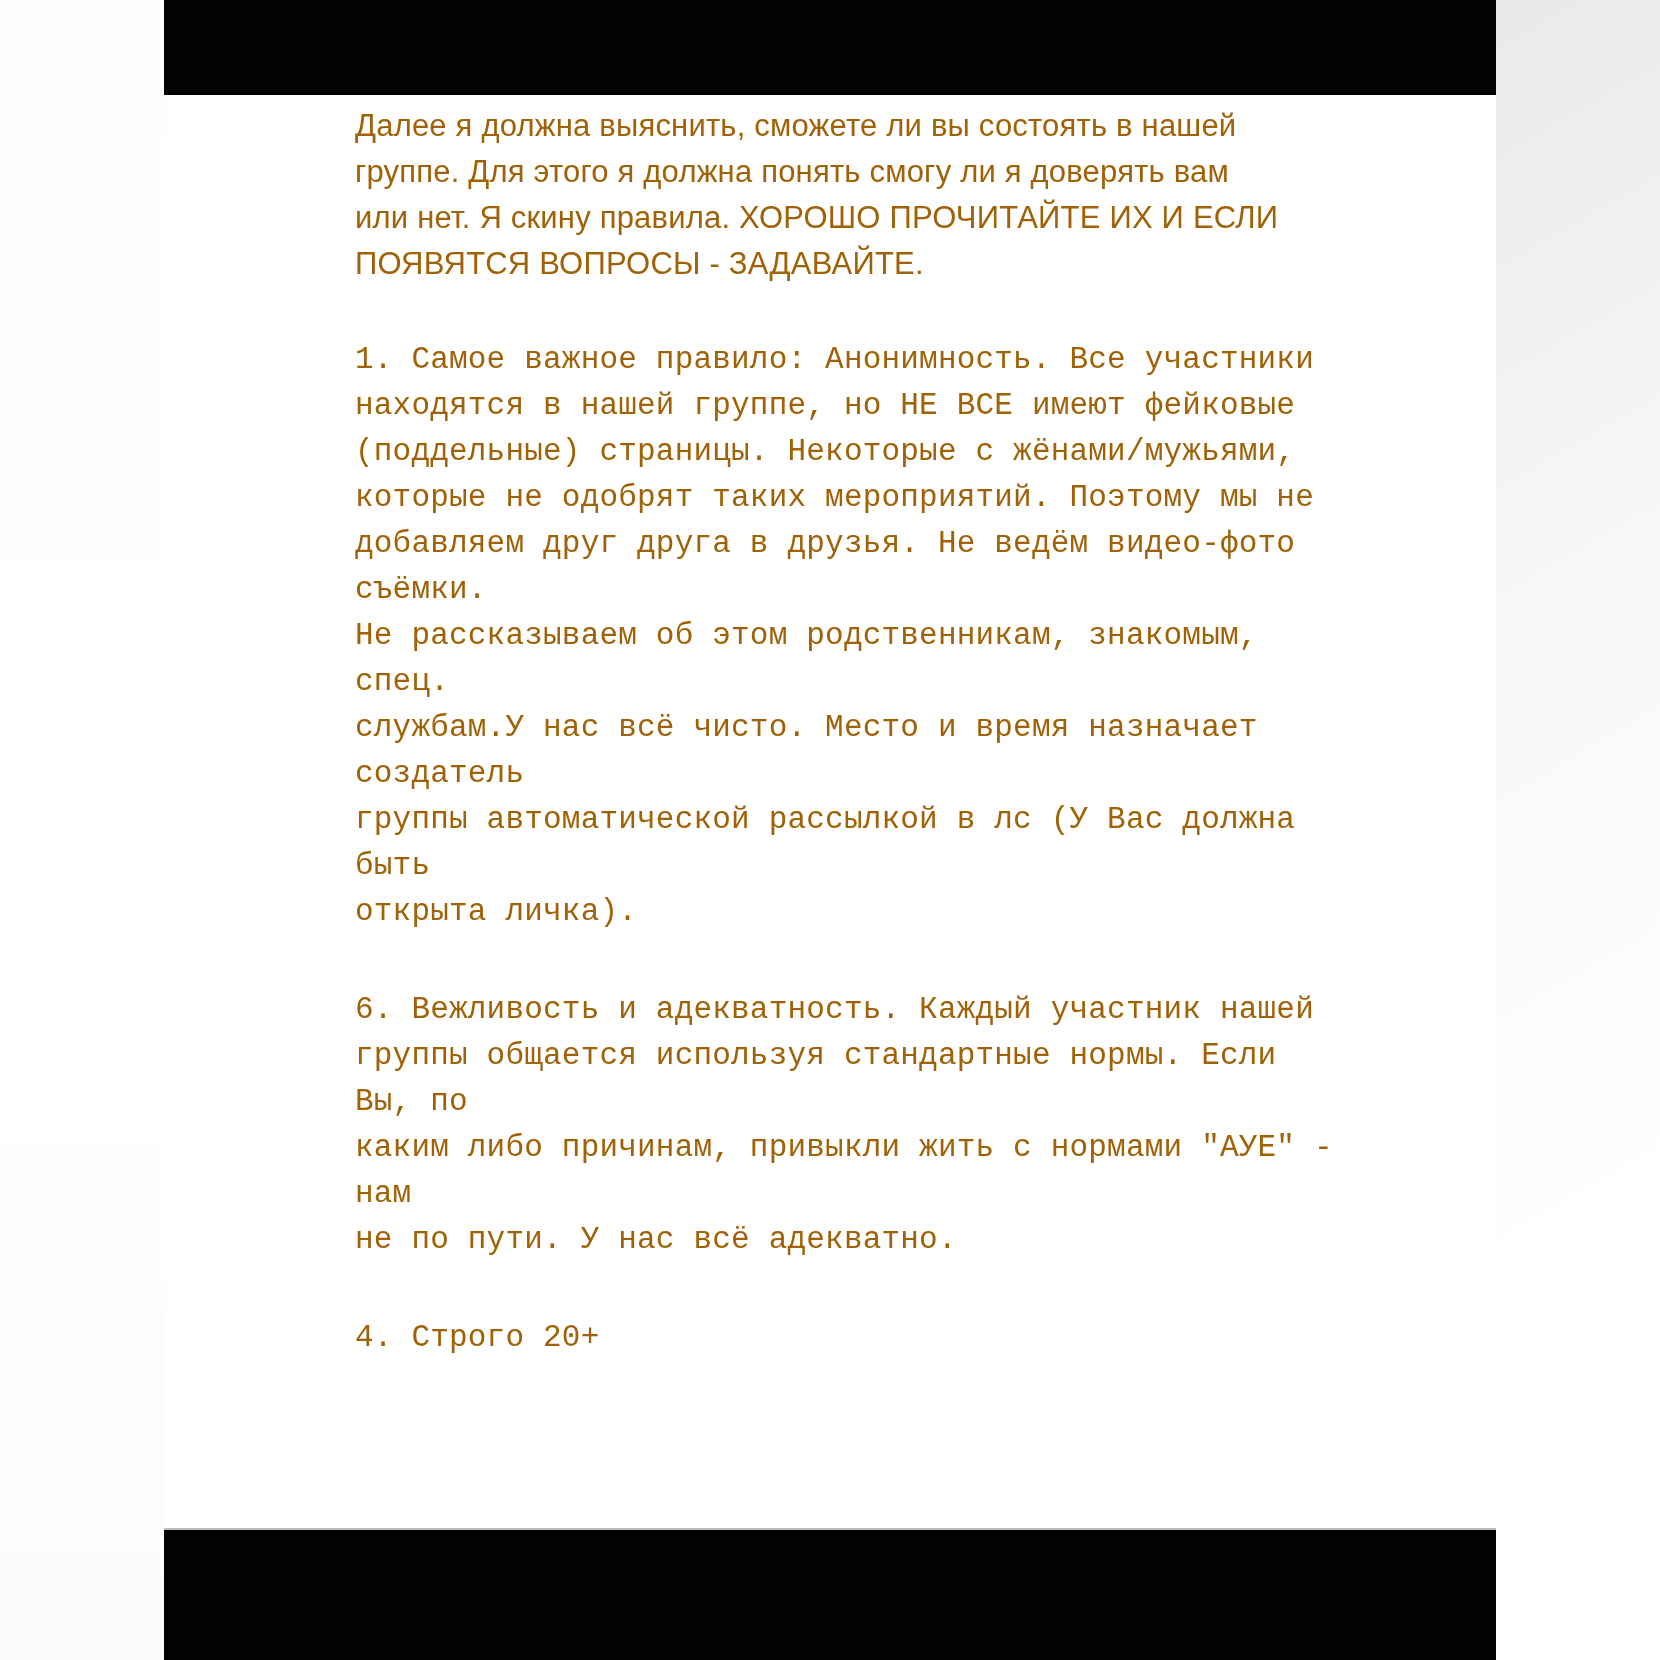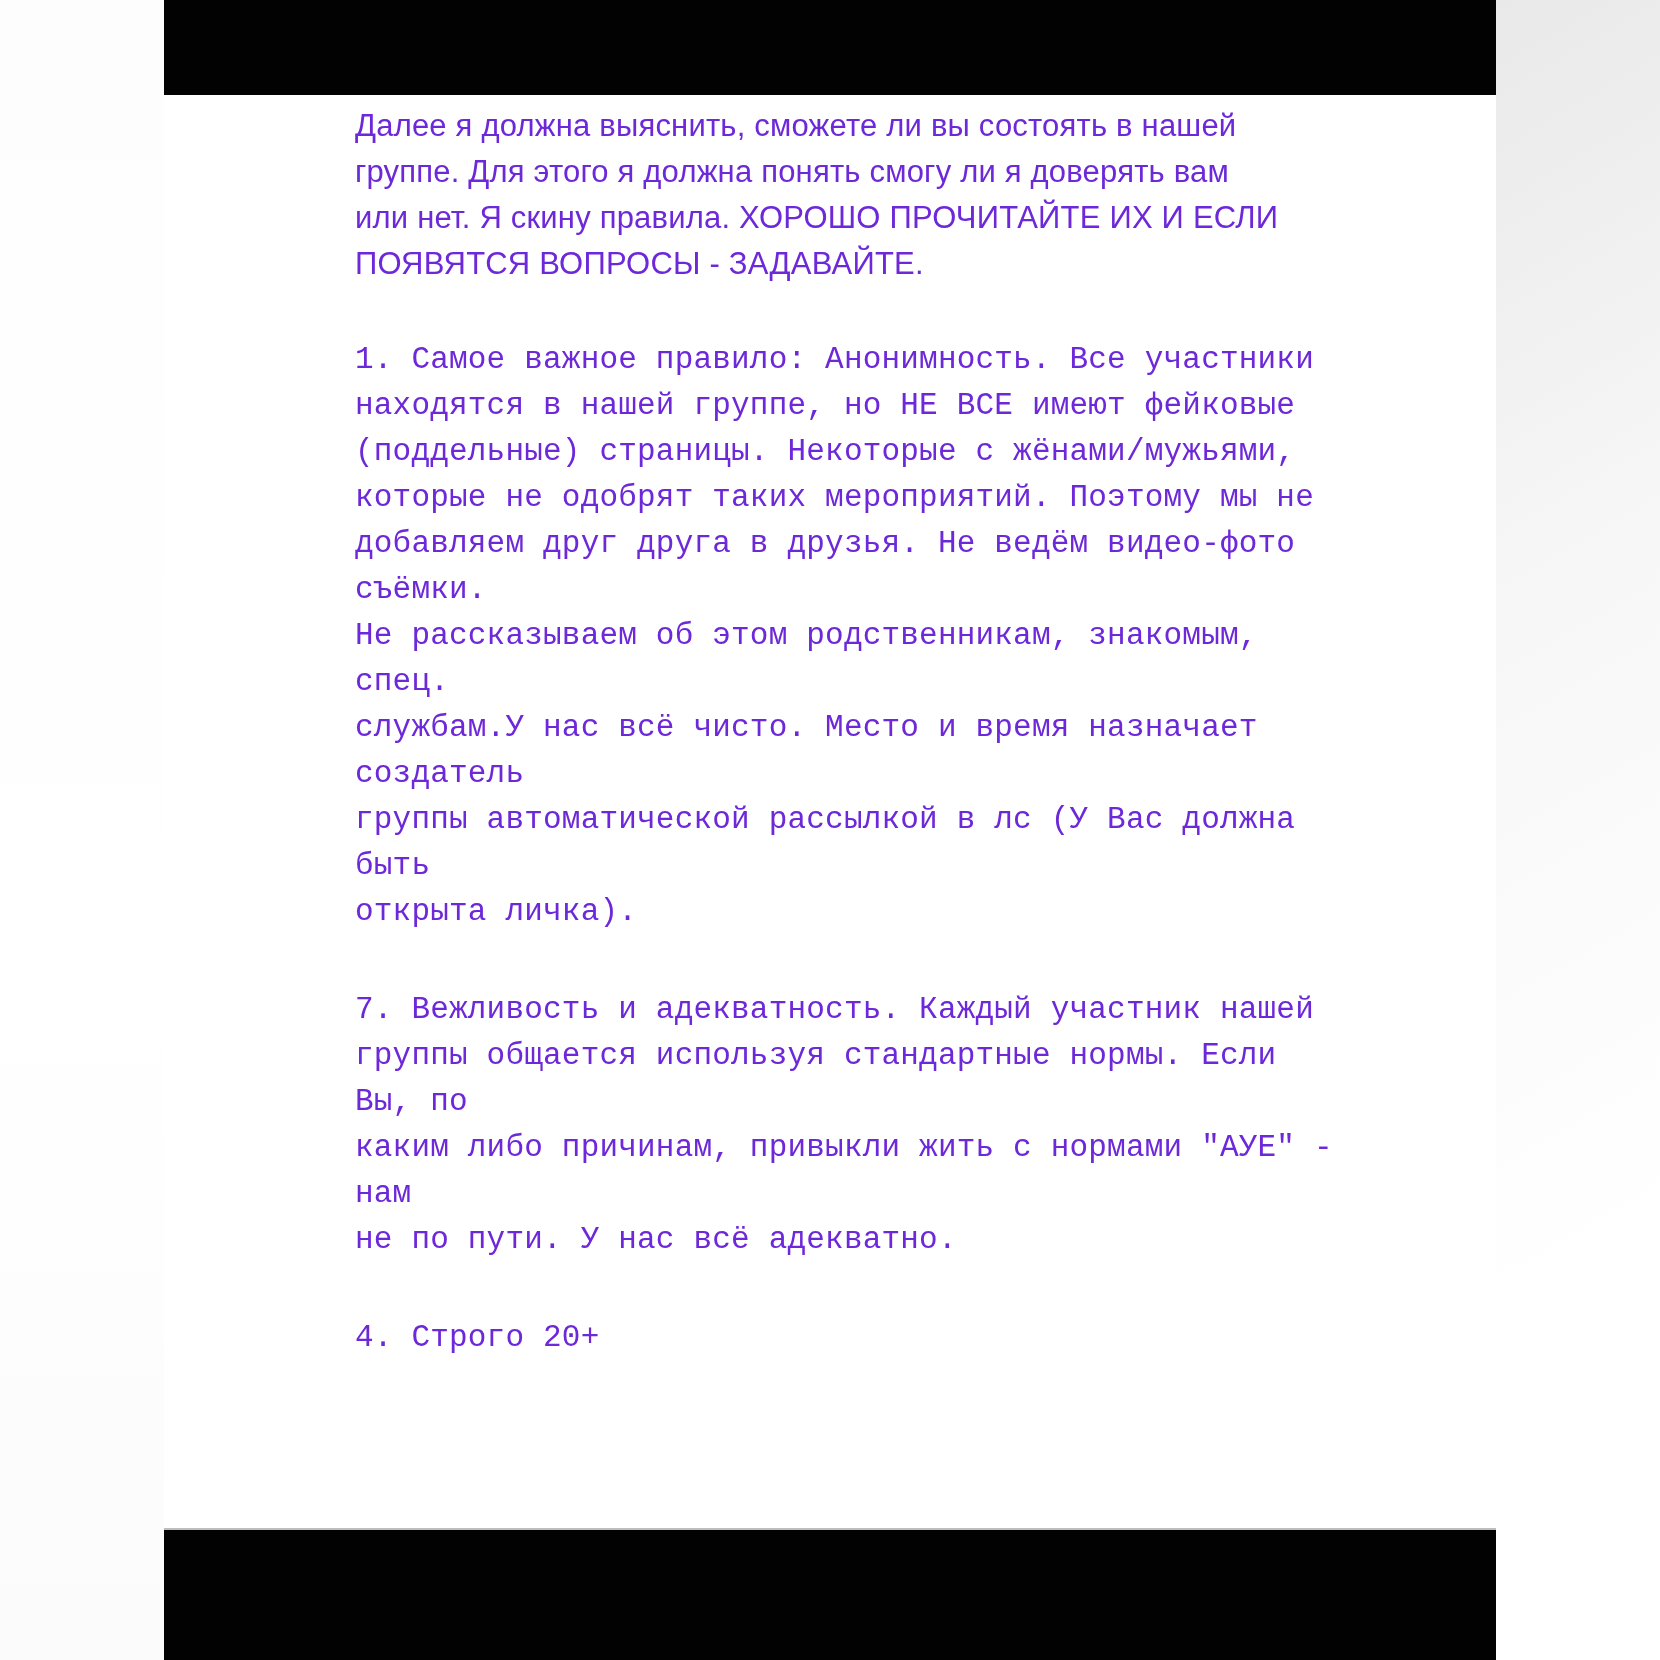--- a/index.html
+++ b/index.html
@@ -39,21 +39,21 @@
     left: 0; top: 1528px;
     width: 100%; height: 132px;
     background: #020202;
     border-top: 2px solid #bdbdbd;
   }
   .doc {
     position: absolute;
     left: 0; top: 95px;
     width: 100%; height: 1433px;
     padding: 8px 150px 0 191px;
-    color: #6d28d9;
+    color: #a16207;
     font-size: 31px;
     line-height: 46px;
     letter-spacing: 0.2px;
     filter: blur(0.4px);
   }
   .para {
     white-space: pre-line;
     margin-bottom: 50px;
   }
   .para.rule {
@@ -80,21 +80,21 @@
     <p class="para rule">1. Самое важное правило: Анонимность. Все участники
 находятся в нашей группе, но НЕ ВСЕ имеют фейковые
 (поддельные) страницы. Некоторые с жёнами/мужьями,
 которые не одобрят таких мероприятий. Поэтому мы не
 добавляем друг друга в друзья. Не ведём видео-фото съёмки.
 Не рассказываем об этом родственникам, знакомым, спец.
 службам.У нас всё чисто. Место и время назначает создатель
 группы автоматической рассылкой в лс (У Вас должна быть
 открыта личка).</p>
 
-    <p class="para rule">7. Вежливость и адекватность. Каждый участник нашей
+    <p class="para rule">6. Вежливость и адекватность. Каждый участник нашей
 группы общается используя стандартные нормы. Если Вы, по
 каким либо причинам, привыкли жить с нормами "АУЕ" - нам
 не по пути. У нас всё адекватно.</p>
 
 
     <p class="para rule">4. Строго 20+</p>
   </div>
 
   <div class="bar-bottom"></div>
 </div>

